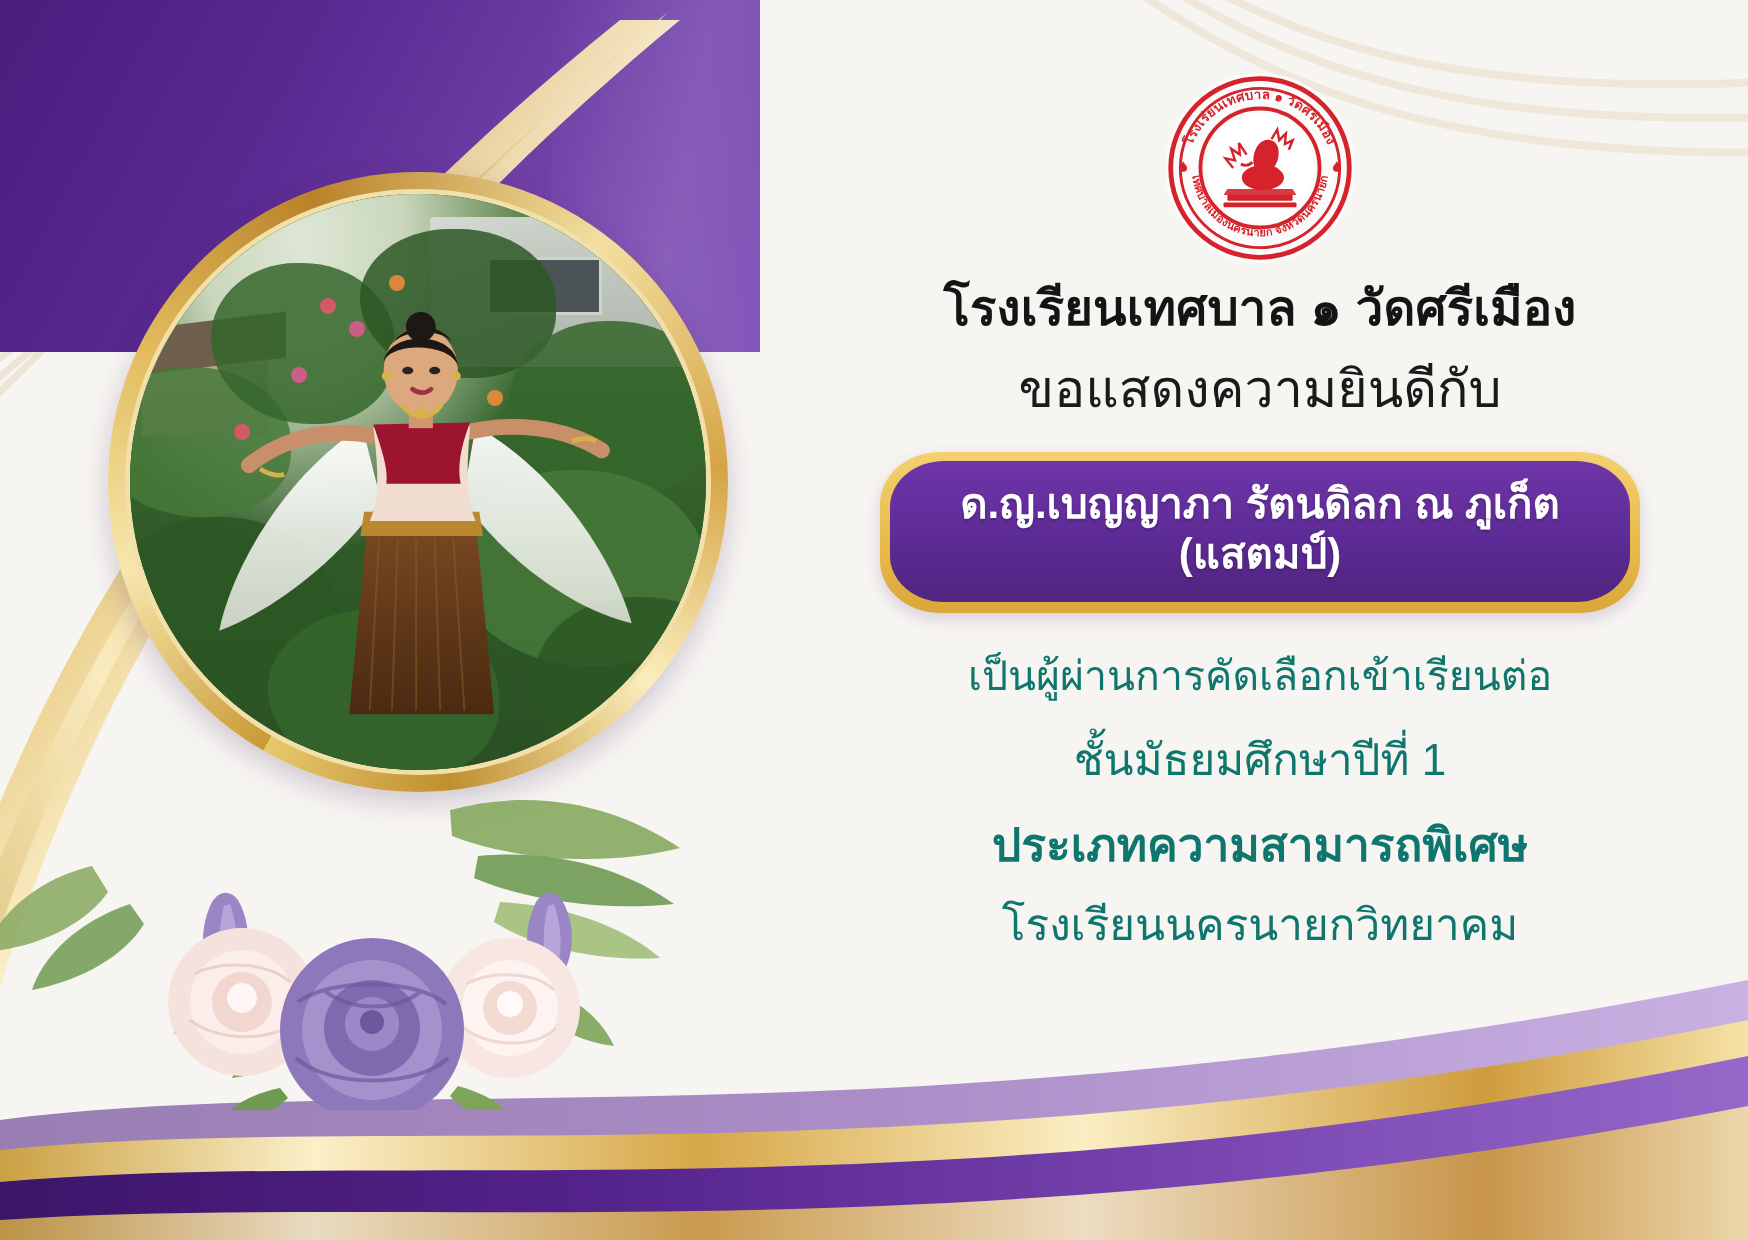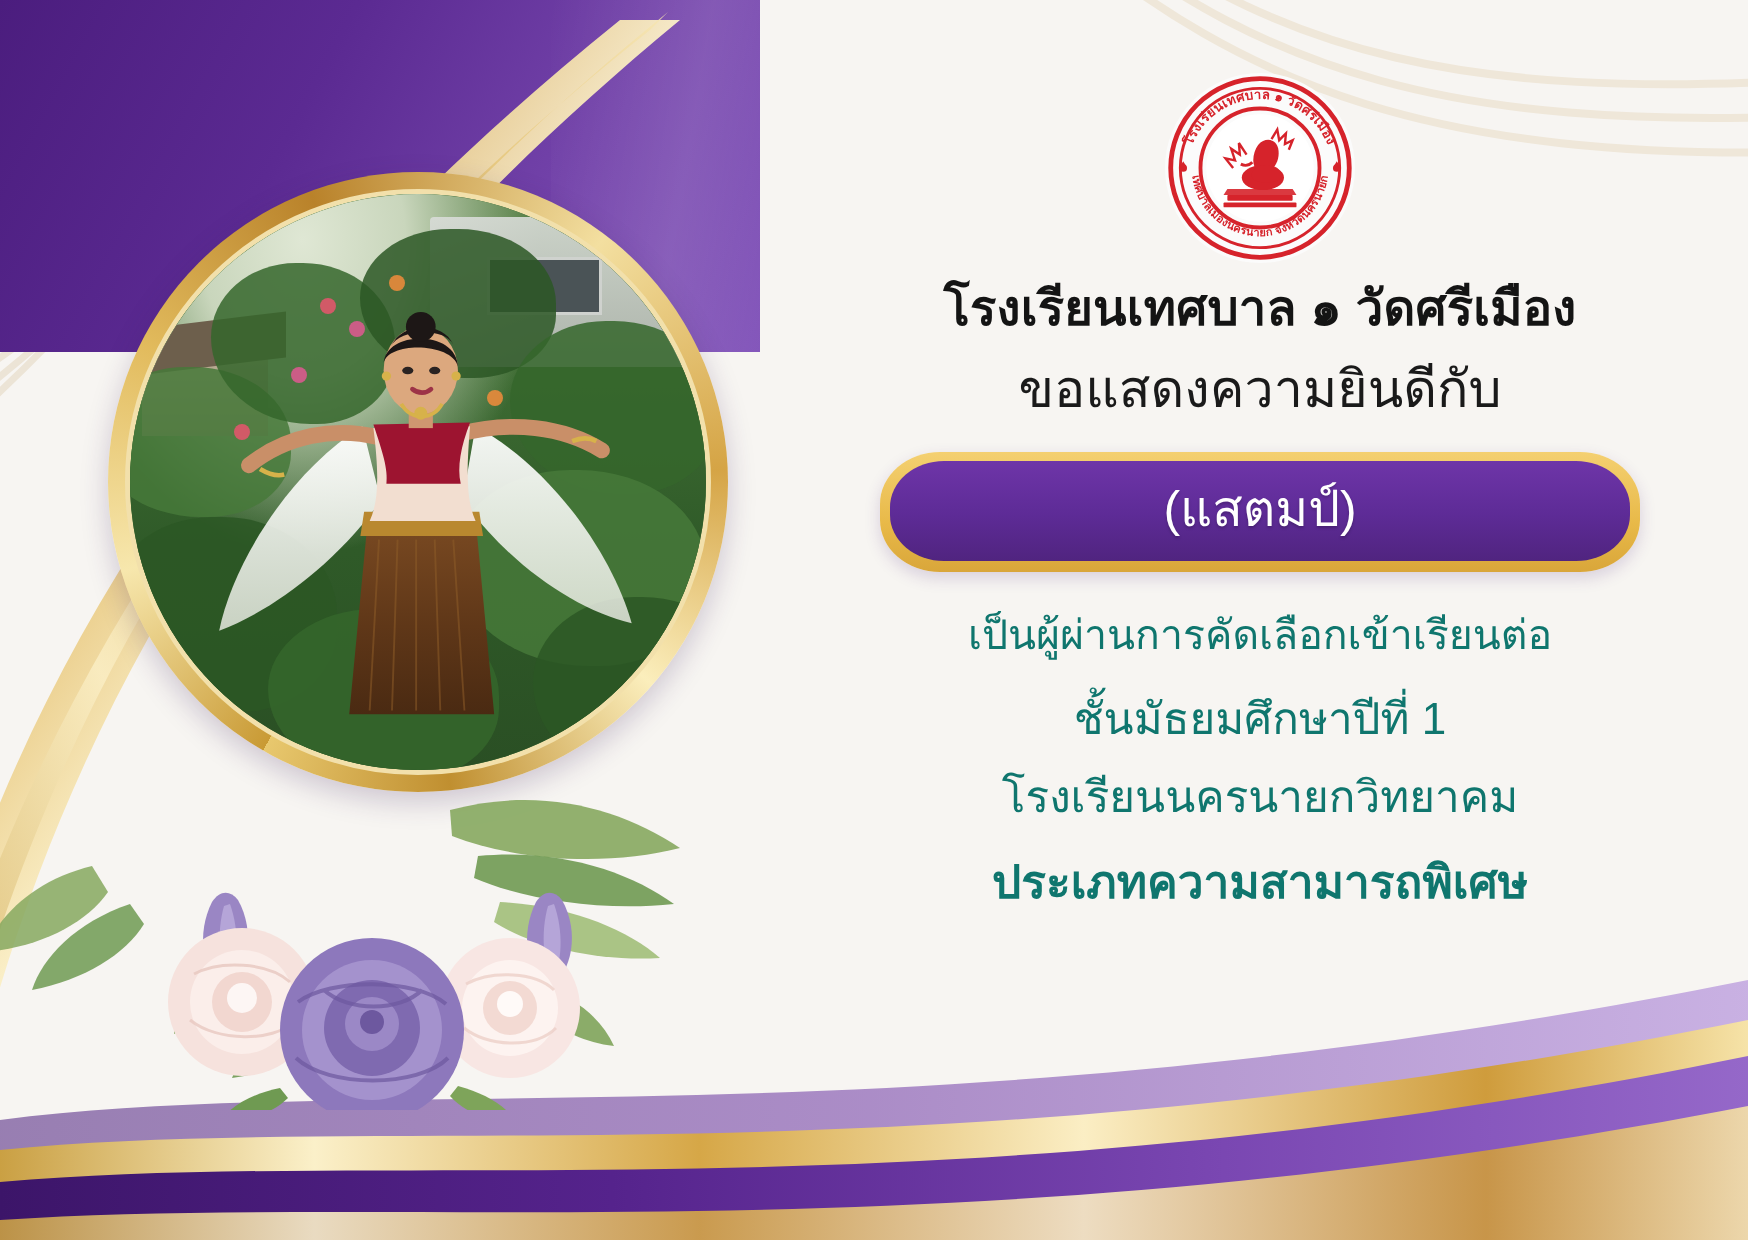--- a/index.html
+++ b/index.html
@@ -111,21 +111,21 @@
     background:linear-gradient(180deg,#6e35a8 0%,#5d2b96 55%,#50247f 100%);
     border-radius:54px 54px 54px 54px / 46px 46px 46px 46px;
     padding:18px 26px 22px 26px;
     text-align:center;
   }
   .badge-line1{
     color:#fff;font-weight:700;font-size:42px;line-height:1.2;white-space:nowrap;
     text-shadow:0 2px 3px rgba(0,0,0,.22);
   }
   .badge-line2{
-    color:#fff;font-weight:400;font-size:50px;line-height:1.2;
+    color:#fff;font-weight:700;font-size:42px;line-height:1.2;
     text-shadow:0 2px 3px rgba(0,0,0,.22);
   }
 
   .body-line{ text-align:center; color:#0f766e; }
   .l-pass{ margin-top:30px; font-size:41px; font-weight:400; }
   .l-grade{ margin-top:16px; font-size:44px; font-weight:400; }
   .l-type{ margin-top:14px; font-size:46px; font-weight:700; }
   .l-school{ margin-top:8px; font-size:44px; font-weight:400; }
 
   .nowrap{white-space:nowrap;}
@@ -407,23 +407,24 @@
         <path d="M92 94 c-4 4 -8 4 -12 2" stroke="#d6232b" stroke-width="3" fill="none"></path>
         <path d="M96 100 c6 -4 16 -4 22 0 c5 4 6 10 3 12 c-8 4 -22 4 -28 0 c-3 -3 -2 -9 3 -12 z" opacity=".85"></path>
       </g>
     </svg>
 
     <div class="title nowrap">โรงเรียนเทศบาล ๑ วัดศรีเมือง</div>
     <div class="subtitle">ขอแสดงความยินดีกับ</div>
 
     <div class="badge-outer">
       <div class="badge-inner">
+        <div class="badge-line1">ด.ญ.เบญญาภา  รัตนดิลก ณ ภูเก็ต</div>
         <div class="badge-line2">(แสตมป์)</div>
       </div>
     </div>
 
     <div class="body-line l-pass">เป็นผู้ผ่านการคัดเลือกเข้าเรียนต่อ</div>
     <div class="body-line l-grade">ชั้นมัธยมศึกษาปีที่ 1</div>
+    <div class="body-line l-type">ประเภทความสามารถพิเศษ</div>
     <div class="body-line l-school">โรงเรียนนครนายกวิทยาคม</div>
-    <div class="body-line l-type">ประเภทความสามารถพิเศษ</div>
   </div>
 
 </div>
 
 </body></html>

